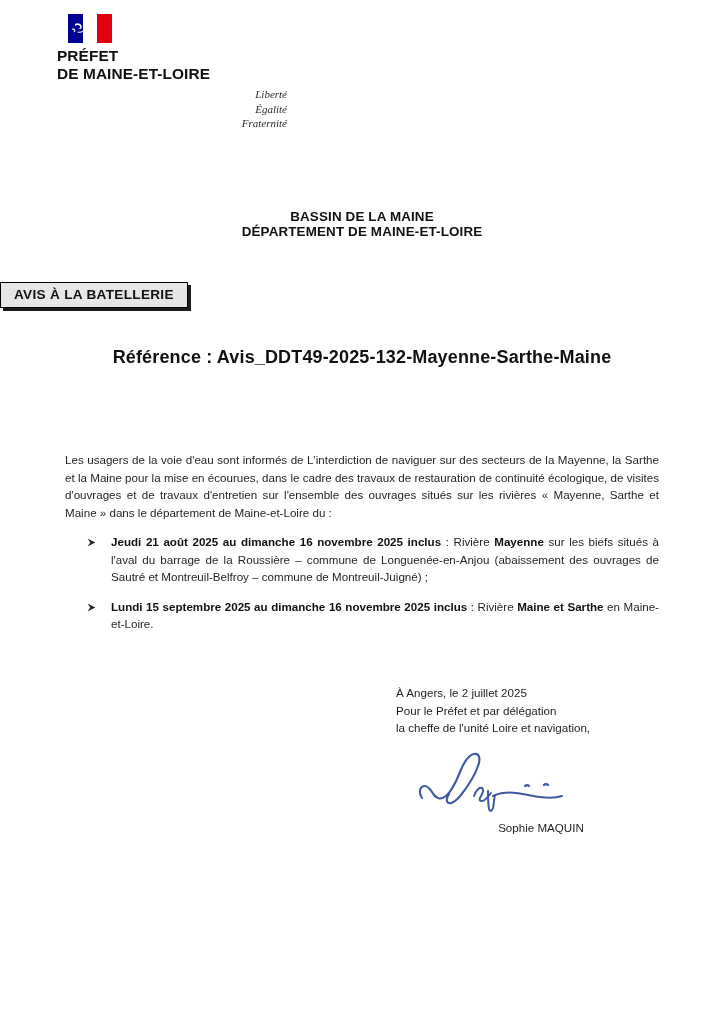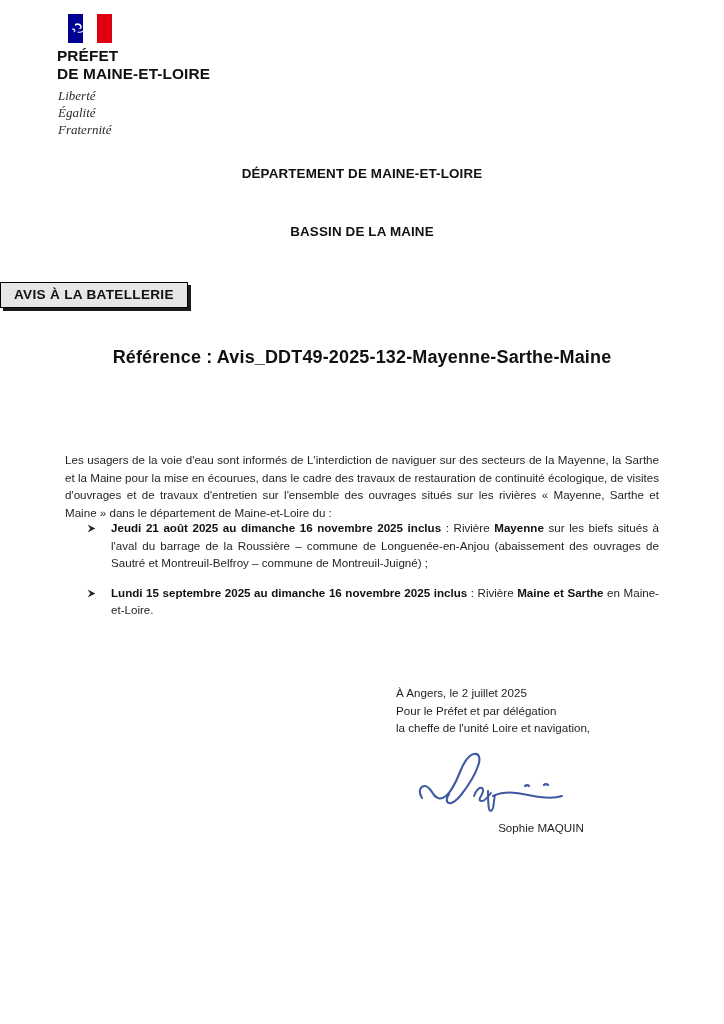--- a/index.html
+++ b/index.html
@@ -44,23 +44,24 @@
     letter-spacing: 0.1px;
     line-height: 1.14;
     color: #101010;
     white-space: nowrap;
   }
   .brand-motto {
     margin-top: 5px;
     margin-left: 1px;
     font-family: "Liberation Serif", serif;
     font-style: italic;
-    font-size: 13px;
+    font-size: 11px;
     line-height: 1.32;
     color: #2b2b2b;
+    text-align: right;
   }
   .dept-title {
     position: absolute;
     right: 66px;
     top: 66px;
     text-align: right;
     font-size: 15.2px;
     font-weight: 700;
     line-height: 1.28;
     color: #101010;
@@ -112,21 +113,21 @@
     font-size: 11.6px;
     line-height: 1.52;
     text-align: justify;
     color: #1f1f1f;
   }
   .body-text p { margin: 0; }
 
   .bullets {
     position: absolute;
     left: 65px;
-    top: 519px;
+    top: 533px;
     width: 594px;
     font-size: 11.6px;
     line-height: 1.52;
     color: #1f1f1f;
   }
   .bullet-item {
     position: relative;
     padding-left: 46px;
     text-align: justify;
     margin-bottom: 12px;
@@ -205,23 +206,23 @@
       <div>Liberté</div>
       <div>Égalité</div>
       <div>Fraternité</div>
     </div>
   </div>
 
 </div>
 
 <div class="title-stack">
 
+  <div class="t-line t-bassin">BASSIN DE LA MAINE</div>
+
   <div class="t-line t-dept">DÉPARTEMENT DE MAINE-ET-LOIRE</div>
-
-  <div class="t-line t-bassin">BASSIN DE LA MAINE</div>
 
   <div class="avis-wrap">
     <span class="avis-box">AVIS À LA BATELLERIE</span>
   </div>
 
 
   <div class="t-line t-reference">
     <span>Référence : </span><span>Avis_DDT49-2025-132-Mayenne-Sarthe-Maine</span>
   </div>
 </div>

